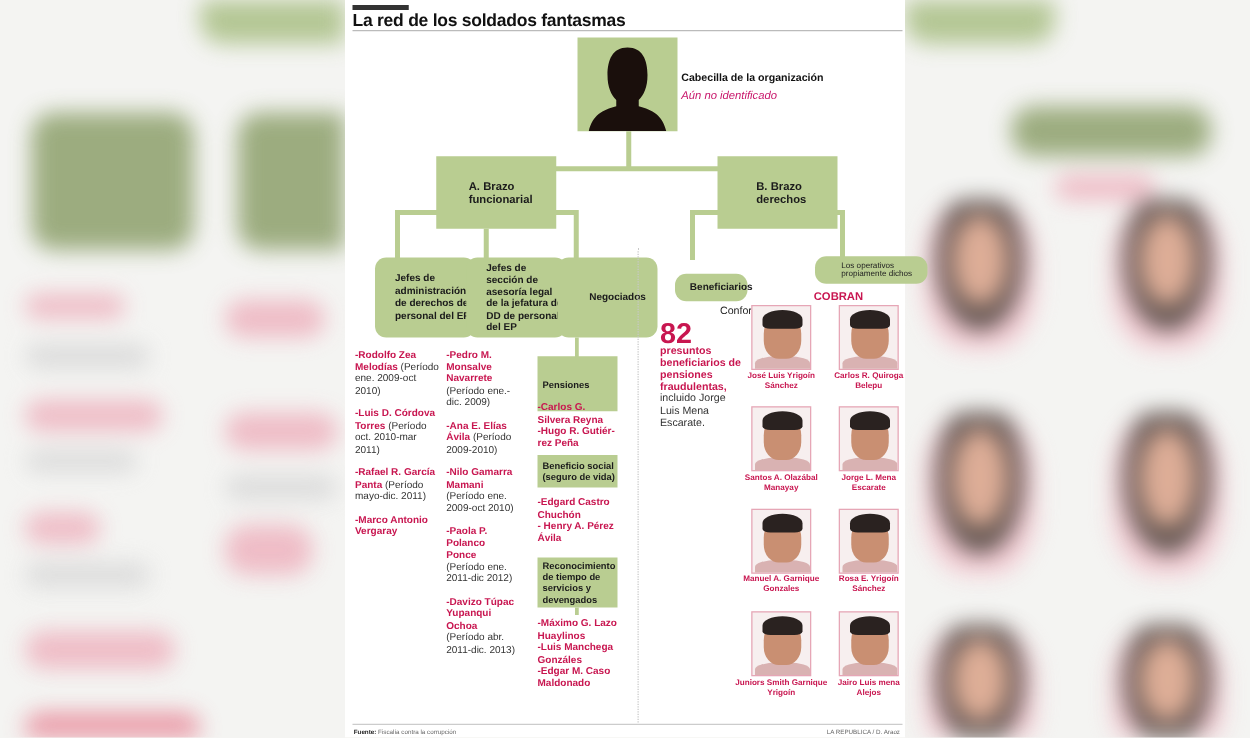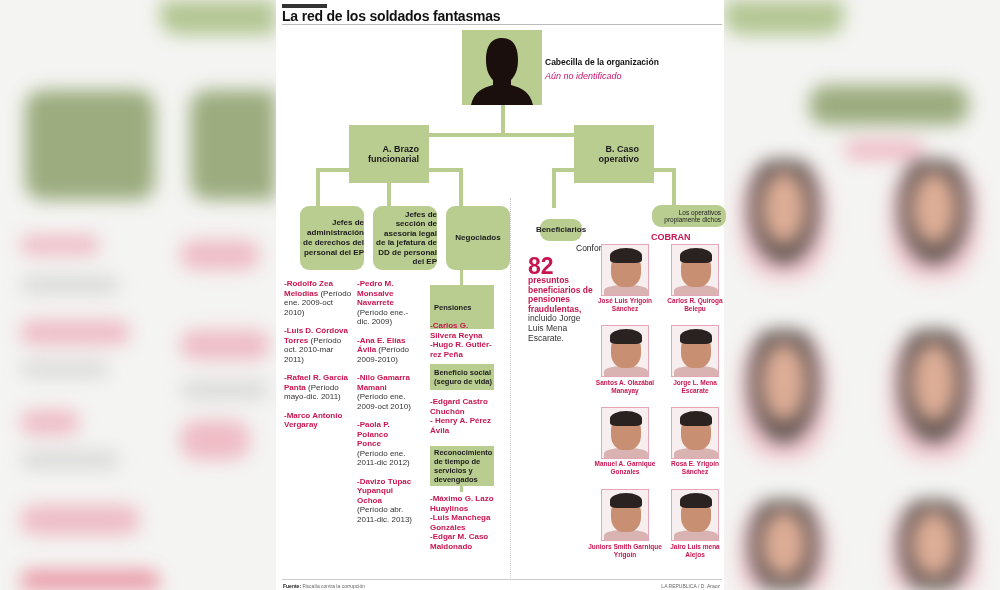--- a/index.html
+++ b/index.html
@@ -12,21 +12,21 @@
   .gd { background:#8da06b; }
   .p { background:#eeb3bf; }
   .gr { background:#d8d8d8; }
   .face { background:radial-gradient(ellipse at 50% 40%, #d9a187 0 35%, #4a3a36 36% 55%, #f3c6cf 56%); border-radius:40%; }
 
   .panel { position:absolute; left:276px; top:0; width:448px; height:590px; background:#fff; }
   .title-bar { position:absolute; left:6px; top:4px; width:45px; height:4px; background:#333; }
   .title { position:absolute; left:6px; top:8px; font-weight:bold; font-size:14px; color:#111; letter-spacing:-0.2px; }
   .title-rule { position:absolute; left:6px; right:2px; top:24px; height:1px; background:#bbb; }
 
-  .box { position:absolute; background:#b9cd91; color:#1b1b1b; font-weight:bold; display:flex; align-items:center; justify-content:center; text-align:right; font-size:9px; line-height:10.5px; }
+  .box { position:absolute; background:#b9cd91; color:#1b1b1b; font-weight:bold; display:flex; align-items:center; justify-content:center; text-align:left; font-size:9px; line-height:10.5px;padding-left:16px; }
   .box.rnd { border-radius:9px;margin-left:16px; }
   .box.small { font-size:7.5px; line-height:9px; justify-content:flex-start; text-align:left; padding-left:4px; box-sizing:border-box; }
   .line { position:absolute; background:#b9cd91; }
 
   .ceo-box { position:absolute; left:186px; top:30px; width:80px; height:75px; background:#b9cd91; overflow:hidden; }
   .ceo-label { position:absolute; left:269px; top:57px; font-size:8.5px; font-weight:bold; color:#111; }
   .ceo-sub { position:absolute; left:269px; top:71px; font-size:9px; font-style:italic; color:#c8166b; }
 
   .txt { position:absolute; font-size:8px; line-height:9.5px; color:#333; }
   .entry { margin-bottom:9px; }
@@ -95,21 +95,21 @@
   <div class="ceo-label">Cabecilla de la organización</div>
   <div class="ceo-sub">Aún no identificado</div>
 
   <div class="line" style="left:225px;top:105px;width:4px;height:30px;"></div>
   <div class="line" style="left:150px;top:133px;width:150px;height:4px;"></div>
 
   <div class="box" style="left:73px;top:125px;width:80px;height:58px;">
       <span style="width:60px;">A. Brazo funcionarial</span>
     </div>
   <div class="box" style="left:298px;top:125px;width:80px;height:58px;">
-      <span style="width:50px;">B. Caso operativo</span>
+      <span style="width:50px;">B. Brazo derechos</span>
     </div>
 
   <div class="line" style="left:40px;top:168px;width:146px;height:4px;"></div>
   <div class="line" style="left:40px;top:168px;width:4px;height:40px;"></div>
   <div class="line" style="left:111px;top:183px;width:4px;height:25px;"></div>
   <div class="line" style="left:183px;top:168px;width:4px;height:40px;"></div>
 
   <div class="line" style="left:276px;top:168px;width:124px;height:4px;"></div>
   <div class="line" style="left:276px;top:168px;width:4px;height:40px;"></div>
   <div class="line" style="left:396px;top:168px;width:4px;height:40px;"></div>

